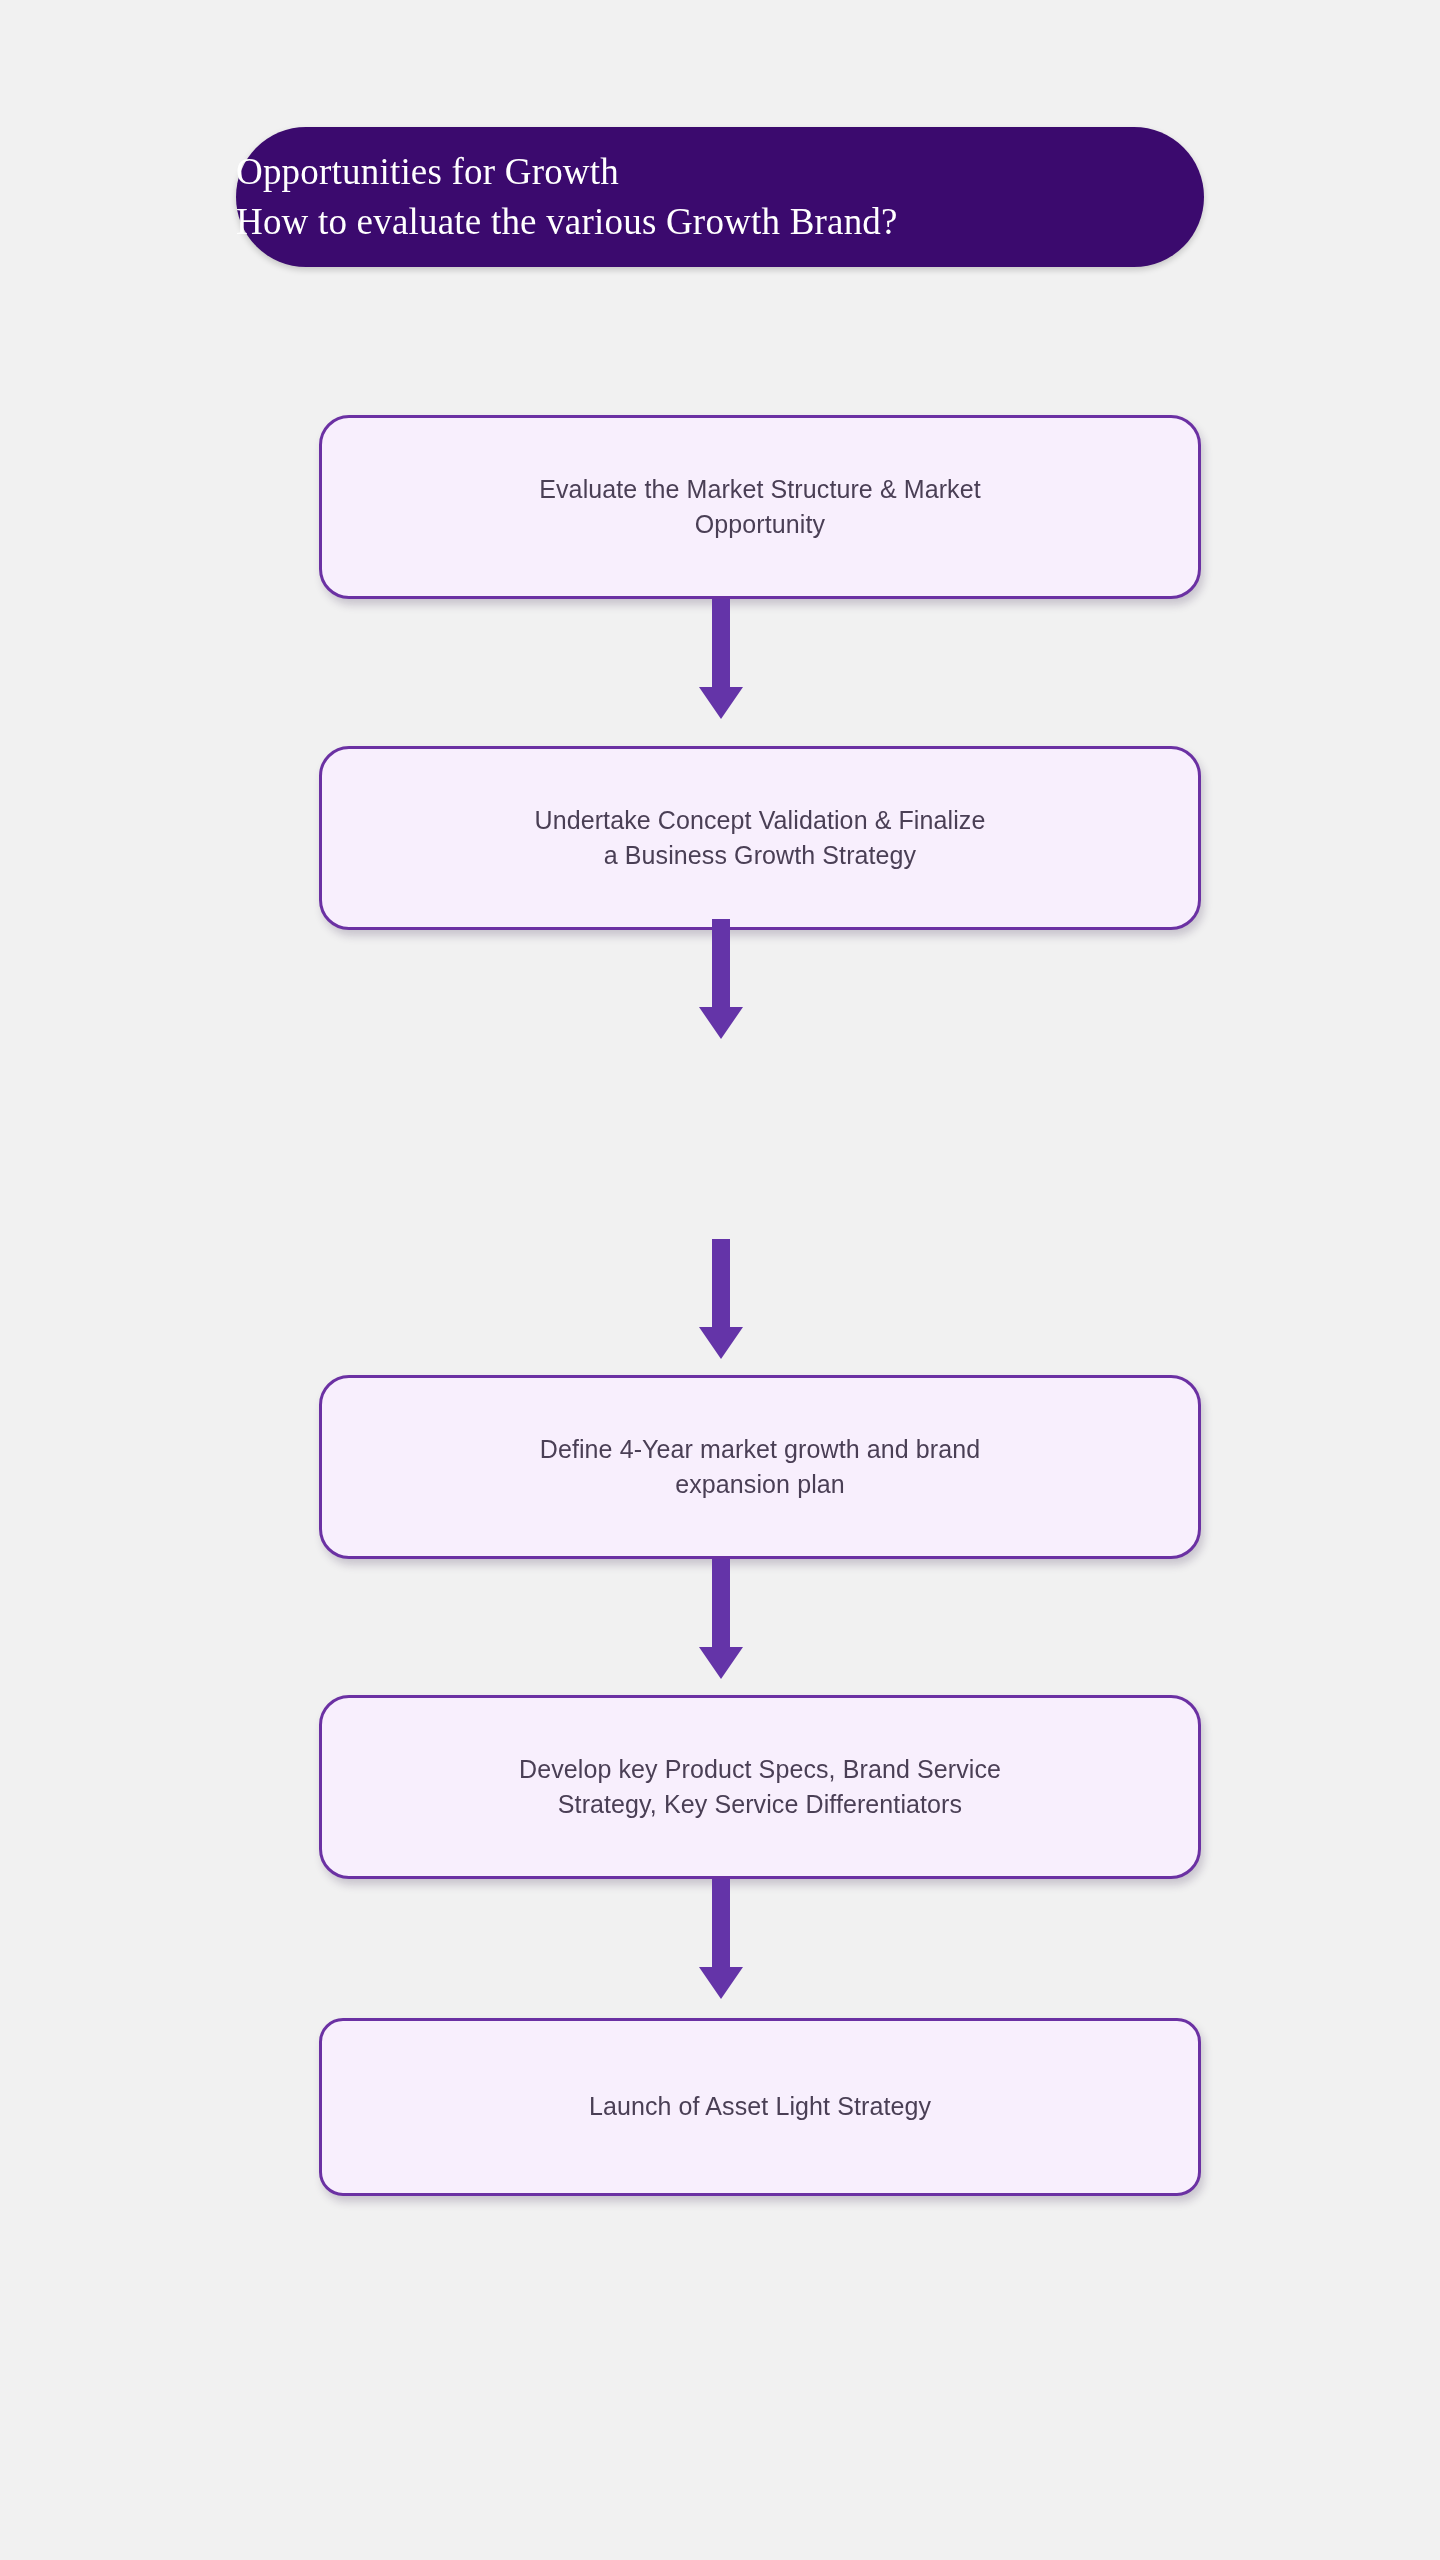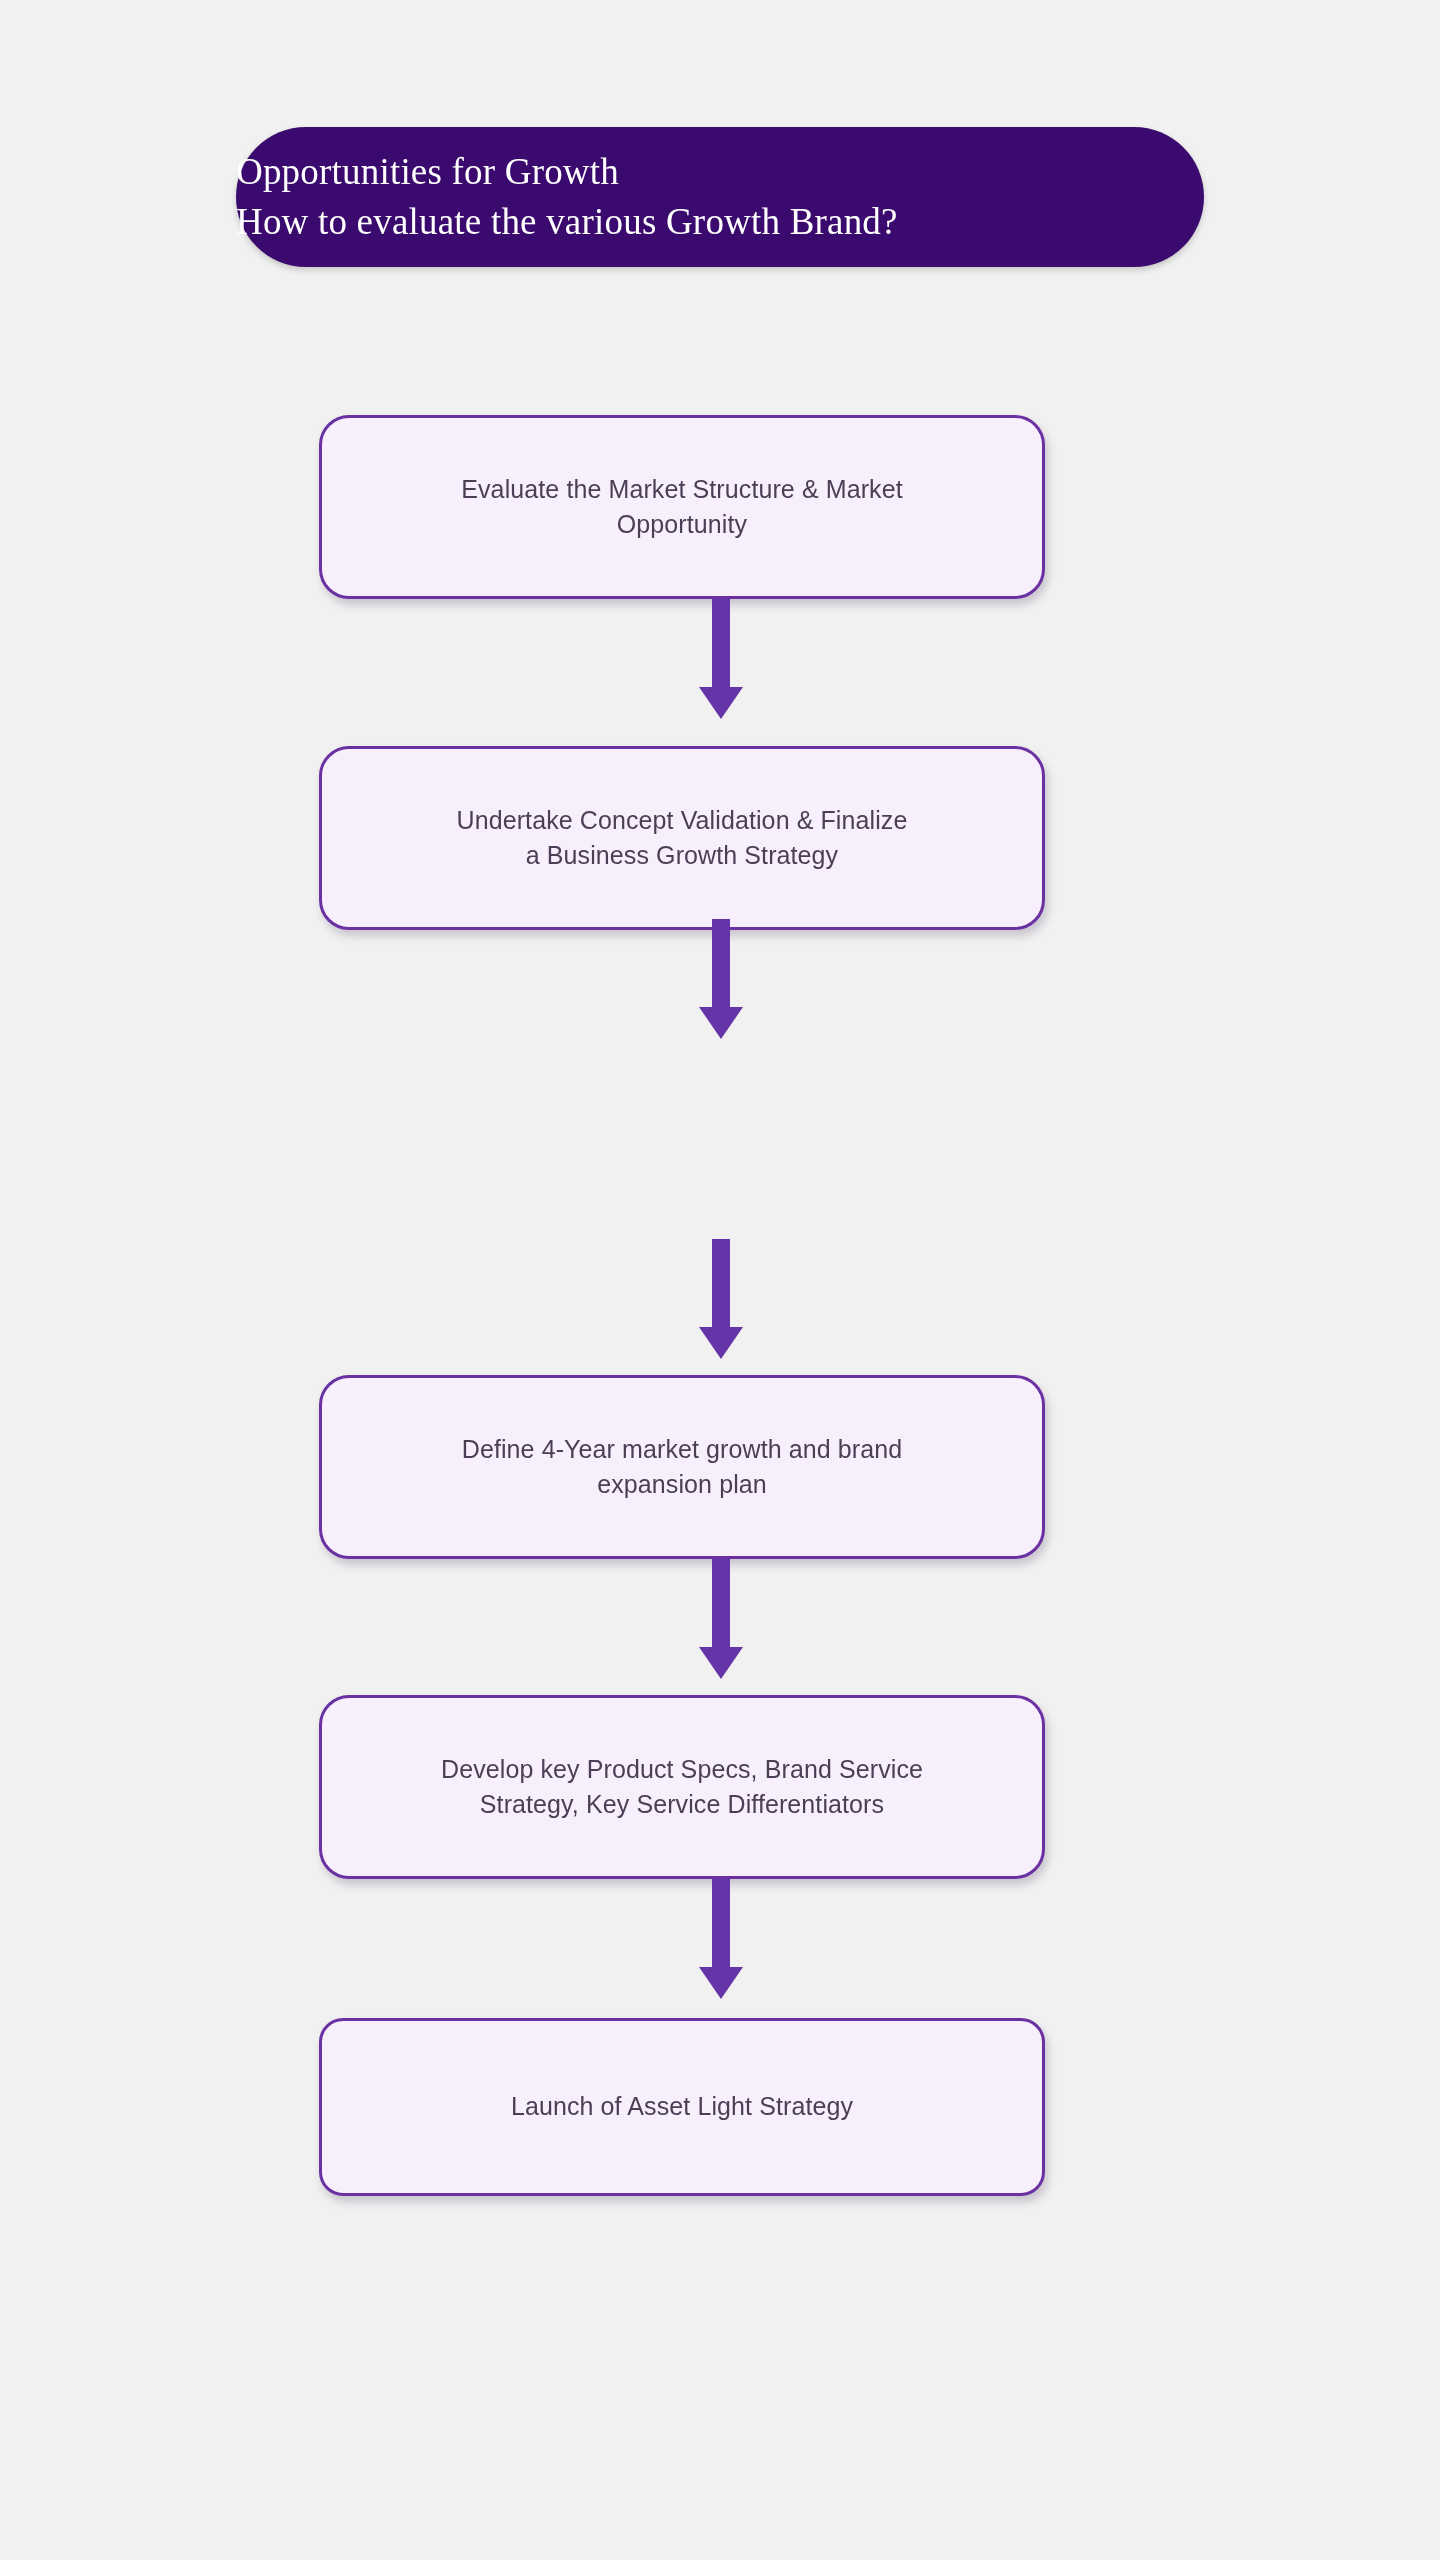--- a/index.html
+++ b/index.html
@@ -46,21 +46,21 @@
     position: absolute;
     left: 0;
     top: 0;
     width: 1440px;
     height: 2560px;
   }
 
   .flow-node {
     position: absolute;
     left: 319px;
-    width: 726px;
+    width: 882px;
     height: 184px;
     box-sizing: border-box;
     background: #f8effd;
     border: 3px solid #6b31a3;
     border-radius: 30px;
     display: flex;
     align-items: center;
     justify-content: center;
     box-shadow: 3px 6px 9px rgba(60, 40, 80, 0.22);
   }

